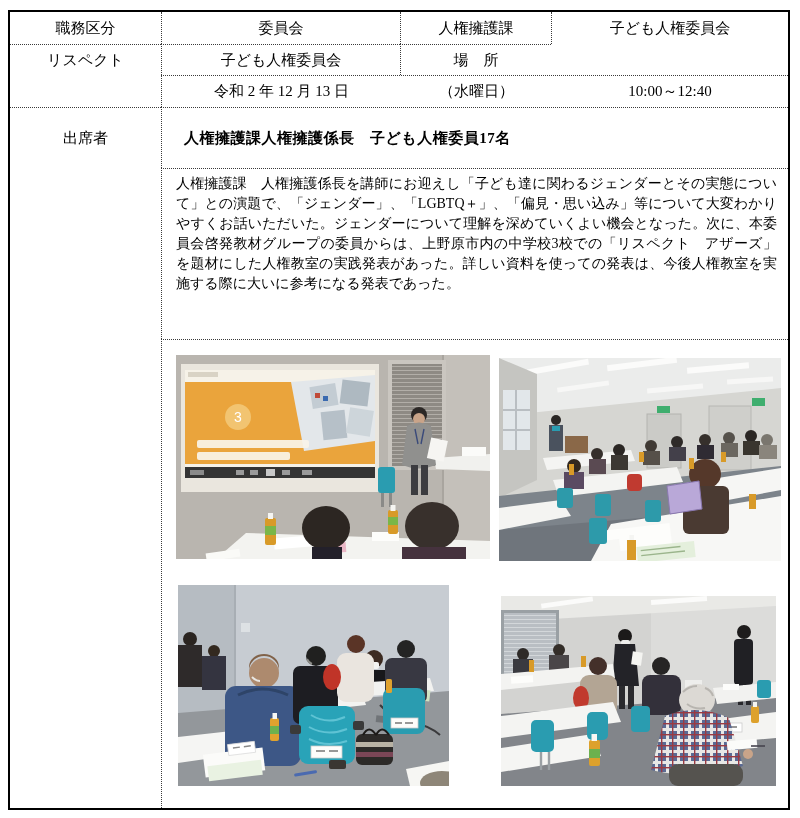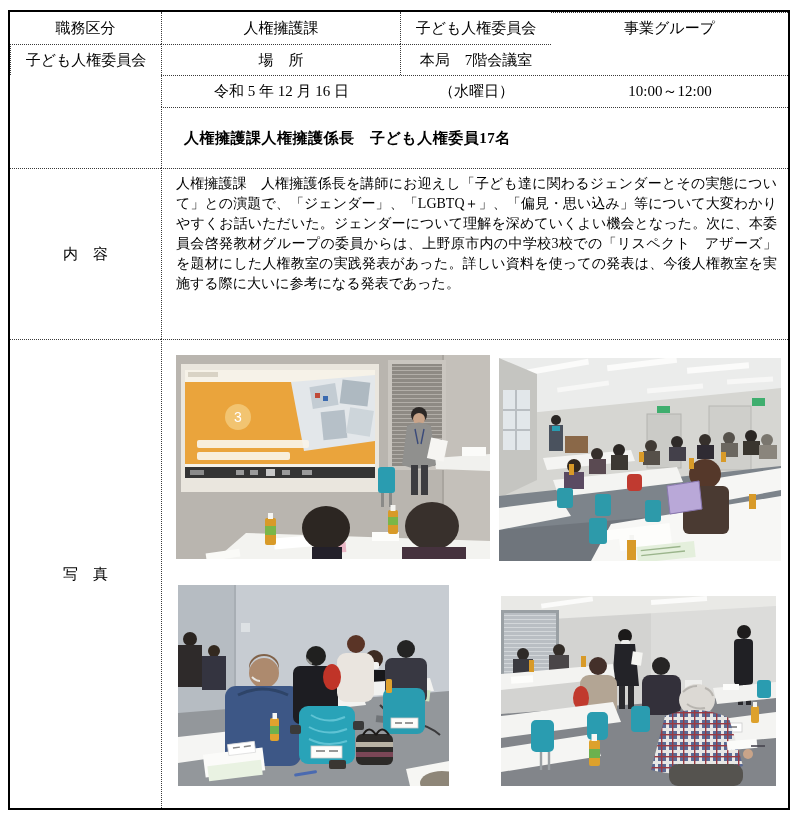--- a/index.html
+++ b/index.html
@@ -27,40 +27,39 @@
   .p2{left:337px;top:18px;width:282px;height:203px;}
   .p3{left:16px;top:245px;width:271px;height:201px;}
   .p4{left:339px;top:256px;width:275px;height:190px;}
 </style>
 </head>
 <body>
 
 <div class="tbl">
 
   <div class="cell rtop cfirst">職務区分</div>
+  <div class="cell rtop">委員会</div>
   <div class="cell rtop">人権擁護課</div>
   <div class="cell rtop">子ども人権委員会</div>
 
-  <div class="cell cfirst">事業グループ</div>
+  <div class="cell cfirst">リスペクト</div>
   <div class="cell">子ども人権委員会</div>
   <div class="cell">場　所</div>
-  <div class="cell">本局　7階会議室</div>
 
   <div class="cell merge segwrap">
-    <div class="seg seg1">令和 5 年 12 月 16 日</div>
+    <div class="seg seg1">令和 2 年 12 月 13 日</div>
     <div class="seg seg2">（水曜日）</div>
-    <div class="seg seg3">10:00～12:00</div>
+    <div class="seg seg3">10:00～12:40</div>
   </div>
 
+  <div class="cell cfirst">出席者</div>
   <div class="cell merge attend">人権擁護課人権擁護係長　子ども人権委員17名</div>
 
-  <div class="cell cfirst">内　容</div>
   <div class="cell merge content">人権擁護課　人権擁護係長を講師にお迎えし「子ども達に関わるジェンダーとその実態について」との演題で、「ジェンダー」、「LGBTQ＋」、「偏見・思い込み」等について大変わかりやすくお話いただいた。ジェンダーについて理解を深めていくよい機会となった。次に、本委員会啓発教材グループの委員からは、上野原市内の中学校3校での「リスペクト　アザーズ」を題材にした人権教室の実践発表があった。詳しい資料を使っての発表は、今後人権教室を実施する際に大いに参考になる発表であった。</div>
 
-  <div class="cell cfirst">写　真</div>
   <div class="cell merge photocell">
 
     <div class="photo p1">
       <svg viewBox="0 0 314 204" preserveAspectRatio="none">
         <defs>
           <pattern id="pb1" width="4" height="4" patternUnits="userSpaceOnUse">
             <rect width="4" height="4" fill="#8e8a84"></rect>
               <rect y="3" width="4" height="1" fill="#b2aea8"></rect>
           </pattern>
         </defs>

